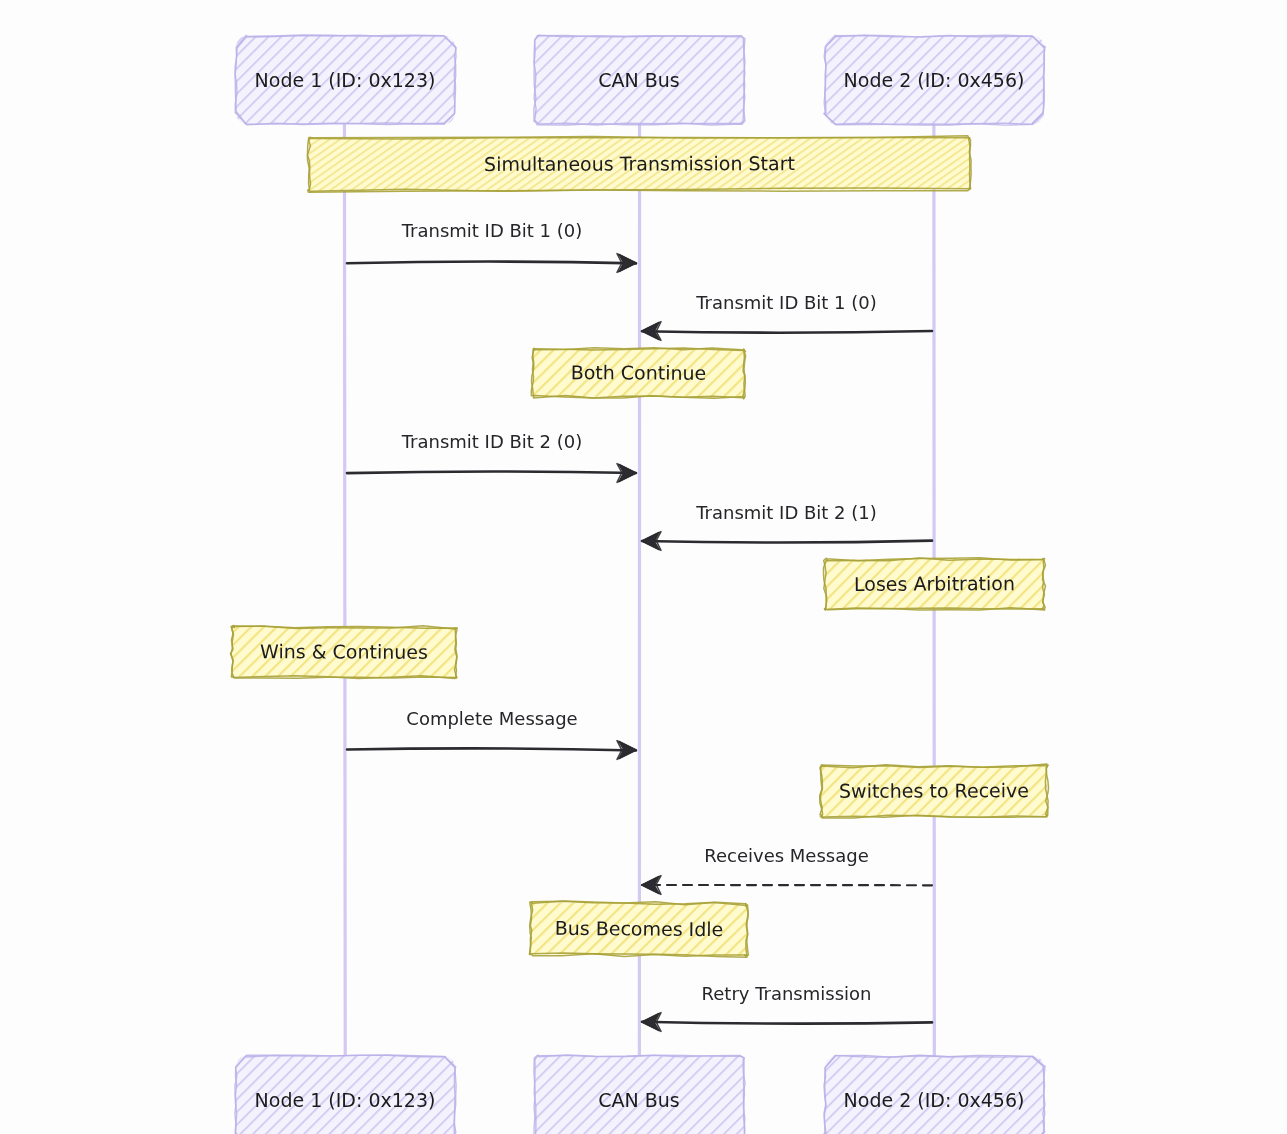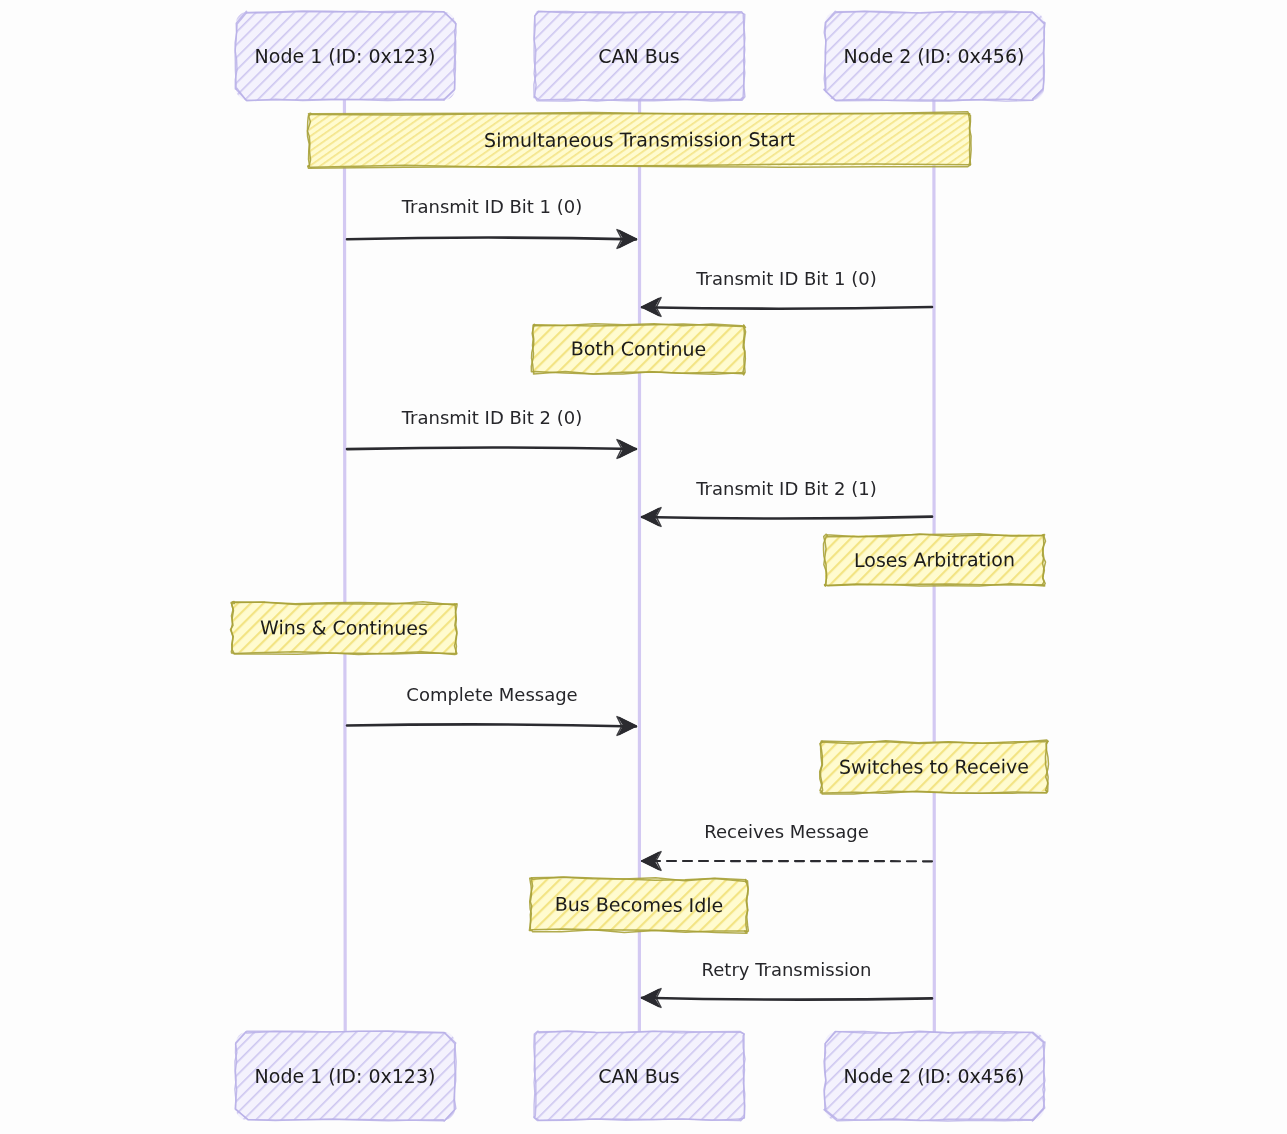--- a/index.html
+++ b/index.html
@@ -11,20 +11,21 @@
   body {
     width: 1287px;
     height: 1134px;
     font-family: "DejaVu Sans", sans-serif;
     overflow: hidden;
   }
   #diagram-root {
     position: relative;
     width: 1287px;
     height: 896px;
+    margin-top: 24px;
   }
   svg.canvas {
     position: absolute;
     top: 0; left: 0;
     width: 1287px;
     height: 1134px;
     display: block;
   }
   .participant-label {
     font-family: "DejaVu Sans", sans-serif;

